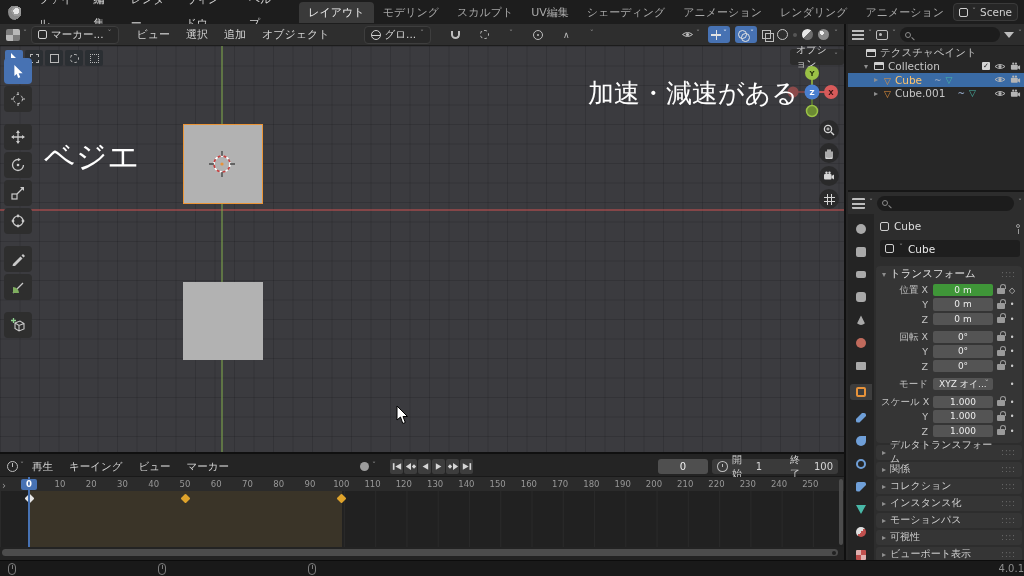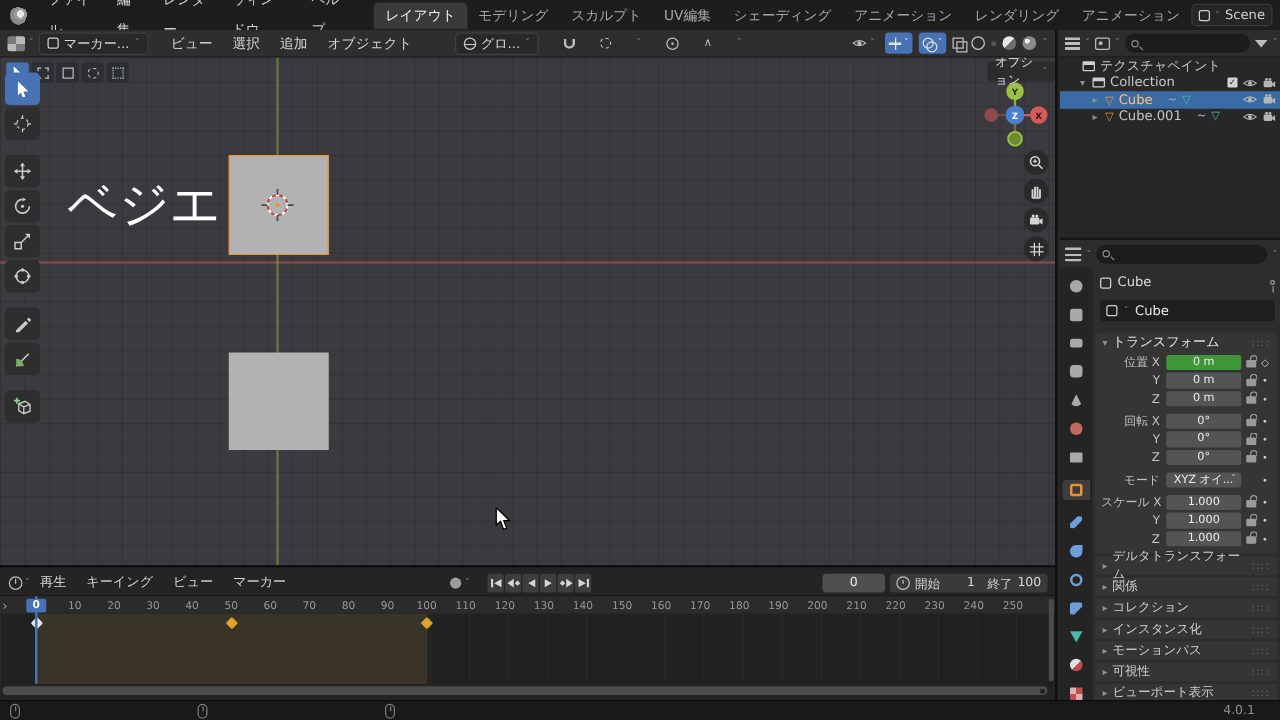--- a/index.html
+++ b/index.html
@@ -71,21 +71,21 @@
   .axis-y { left:221px; top:0; width:1.5px; height:406px; background:rgba(125,165,75,.55); }
   .smi-row { left:5px; top:4px; display:flex; gap:2px; }
   .smi { width:18px; height:16px; background:#2b2f33; border-radius:2px; display:flex; align-items:center; justify-content:center; }
   .smi.active { background:#4772b3; }
   .smi .dash { width:9px; height:9px; border:1px dashed #b9b9b9; }
   .vp-text { left:45px; top:20px; line-height:14px; font-size:10.5px; color:#cfcfcf; }
   .vp-text .dim { color:#aaa; }
   .opts-pill { left:790px; top:3px; height:16px; background:#2c2c2c; border-radius:3px; display:flex;
                align-items:center; gap:3px; padding:0 6px; font-size:10px; color:#d8d8d8; }
   .annot { color:#fff; white-space:nowrap; }
-  #annot-bezier { left:54px; top:90px; font-size:40px; }
+  #annot-bezier { left:44px; top:90px; font-size:31px; }
   #annot-linear { left:46px; top:250px; font-size:31px; }
   #annot-accel  { left:588px; top:30px; font-size:26px; }
   #annot-const  { left:588px; top:332px; font-size:26px; }
   .cube { background:#b2b2b2; }
   #cube1 { left:183px; top:78px; width:80px; height:80px; border:1.5px solid #eb9537; }
   #cube2 { left:183px; top:236px; width:80px; height:78px; }
   .nav-btn { width:20px; height:20px; border-radius:50%; background:rgba(40,40,40,.85);
              display:flex; align-items:center; justify-content:center; }
   #kf-cursor { left:396px; top:360px; }
 
@@ -198,21 +198,21 @@
   .ticon { width:10px; text-align:center; font-size:8px; color:#c9c9c9; margin-left:2px; }
   .sect { height:15px; margin:2px 4px 0 2px; background:#353535; border-radius:3px; display:flex;
           align-items:center; font-size:10px; color:#cfcfcf; padding:0 6px; gap:4px; }
   .sect::before { content:"▸"; color:#909090; font-size:8px; }
 
   
   #statusbar { left:0; top:560px; width:1024px; height:16px; background:#191919; border-top:1px solid #0c0c0c;
                display:flex; align-items:center; }
   .mouse-ic { width:8px; height:12px; border:1px solid #7d7d7d; border-radius:4px; position:relative; }
   .mouse-ic::after { content:""; position:absolute; left:3px; top:1px; width:1px; height:4px; background:#7d7d7d; }
-  #version { margin-left:auto; padding-right:20px; color:#8e8e8e; font-size:10px; }
+  #version { margin-left:auto; padding-right:0; color:#8e8e8e; font-size:10px; }
 
   
   #left-tools { left:4px; top:58px; display:flex; flex-direction:column; gap:2px; }
   .tool-btn { width:28px; height:26px; background:#2e2e2e; border-radius:4px; display:flex; align-items:center; justify-content:center; }
   .tool-btn.active { background:#4772b3; }
   .tool-gap { height:8px; }
   svg { display:block; }
 </style>
 </head>
 <body>
@@ -378,20 +378,21 @@
   <div class="abs cube" id="cube2"></div>
 
   <svg class="abs" style="left:209px;top:105px" width="26" height="26" viewBox="0 0 26 26">
     <circle cx="13" cy="13" r="8" fill="none" stroke="#fff" stroke-width="1.6" stroke-dasharray="3 3"></circle>
     <circle cx="13" cy="13" r="8" fill="none" stroke="#c84040" stroke-width="1.6" stroke-dasharray="3 3" stroke-dashoffset="3"></circle>
     <path d="M13 0 V5 M13 21 V26 M0 13 H5 M21 13 H26" stroke="#4a4a4a" stroke-width="1.4"></path>
     <circle cx="13" cy="13" r="1.6" fill="#e8933a"></circle>
   </svg>
 
   <div class="abs annot" id="annot-bezier">ベジエ</div>
+  <div class="abs annot" id="annot-accel">加速・減速がある</div>
 
   <svg class="abs" id="kf-cursor" width="13" height="19" viewBox="0 0 13 19">
     <path d="M1 0 L1 14 L4.5 11 L6.8 17.5 L9.3 16.5 L7 10.5 L11.5 10.5 Z" fill="#fff" stroke="#000" stroke-width="1"></path>
   </svg>
 </div>
 
 <div id="left-tools" class="abs">
   <span class="tool-btn active">
     <svg width="11" height="13" viewBox="0 0 9 11">
         <path d="M1 0 L8 7 H4.6 L6 10.4 L4.2 11 L3 7.6 L1 9.4 Z" fill="#fff"></path>
@@ -503,21 +504,21 @@
               <path d="M1 1 L8 5 L1 9 Z" fill="#d6d6d6"></path>
             </svg>
           </span>
       </div>
     </div>
     <div id="tl-frame-field">0</div>
     <div id="tl-range">
       <span class="clock-ic" style="margin:0"></span>
       <span>開始</span>
       <span style="margin-left:auto">1</span>
-      <span style="margin-left:6px">終了</span>
+      <span style="margin-left:24px">終了</span>
       <span>100</span>
     </div>
   </div>
 
   <div id="tl-ruler" class="abs"><span>0</span><span>10</span><span>20</span><span>30</span><span>40</span><span>50</span><span>60</span><span>70</span><span>80</span><span>90</span><span>100</span><span>110</span><span>120</span><span>130</span><span>140</span><span>150</span><span>160</span><span>170</span><span>180</span><span>190</span><span>200</span><span>210</span><span>220</span><span>230</span><span>240</span><span>250</span></div>
 
   <div id="tl-tracks" class="abs">
     <div id="tl-band" class="abs"></div>
     <div style="position:absolute;left:0;top:0;width:100%;height:100%">
         <span class="kf kf-white" style="left: 25.5px;"></span>

